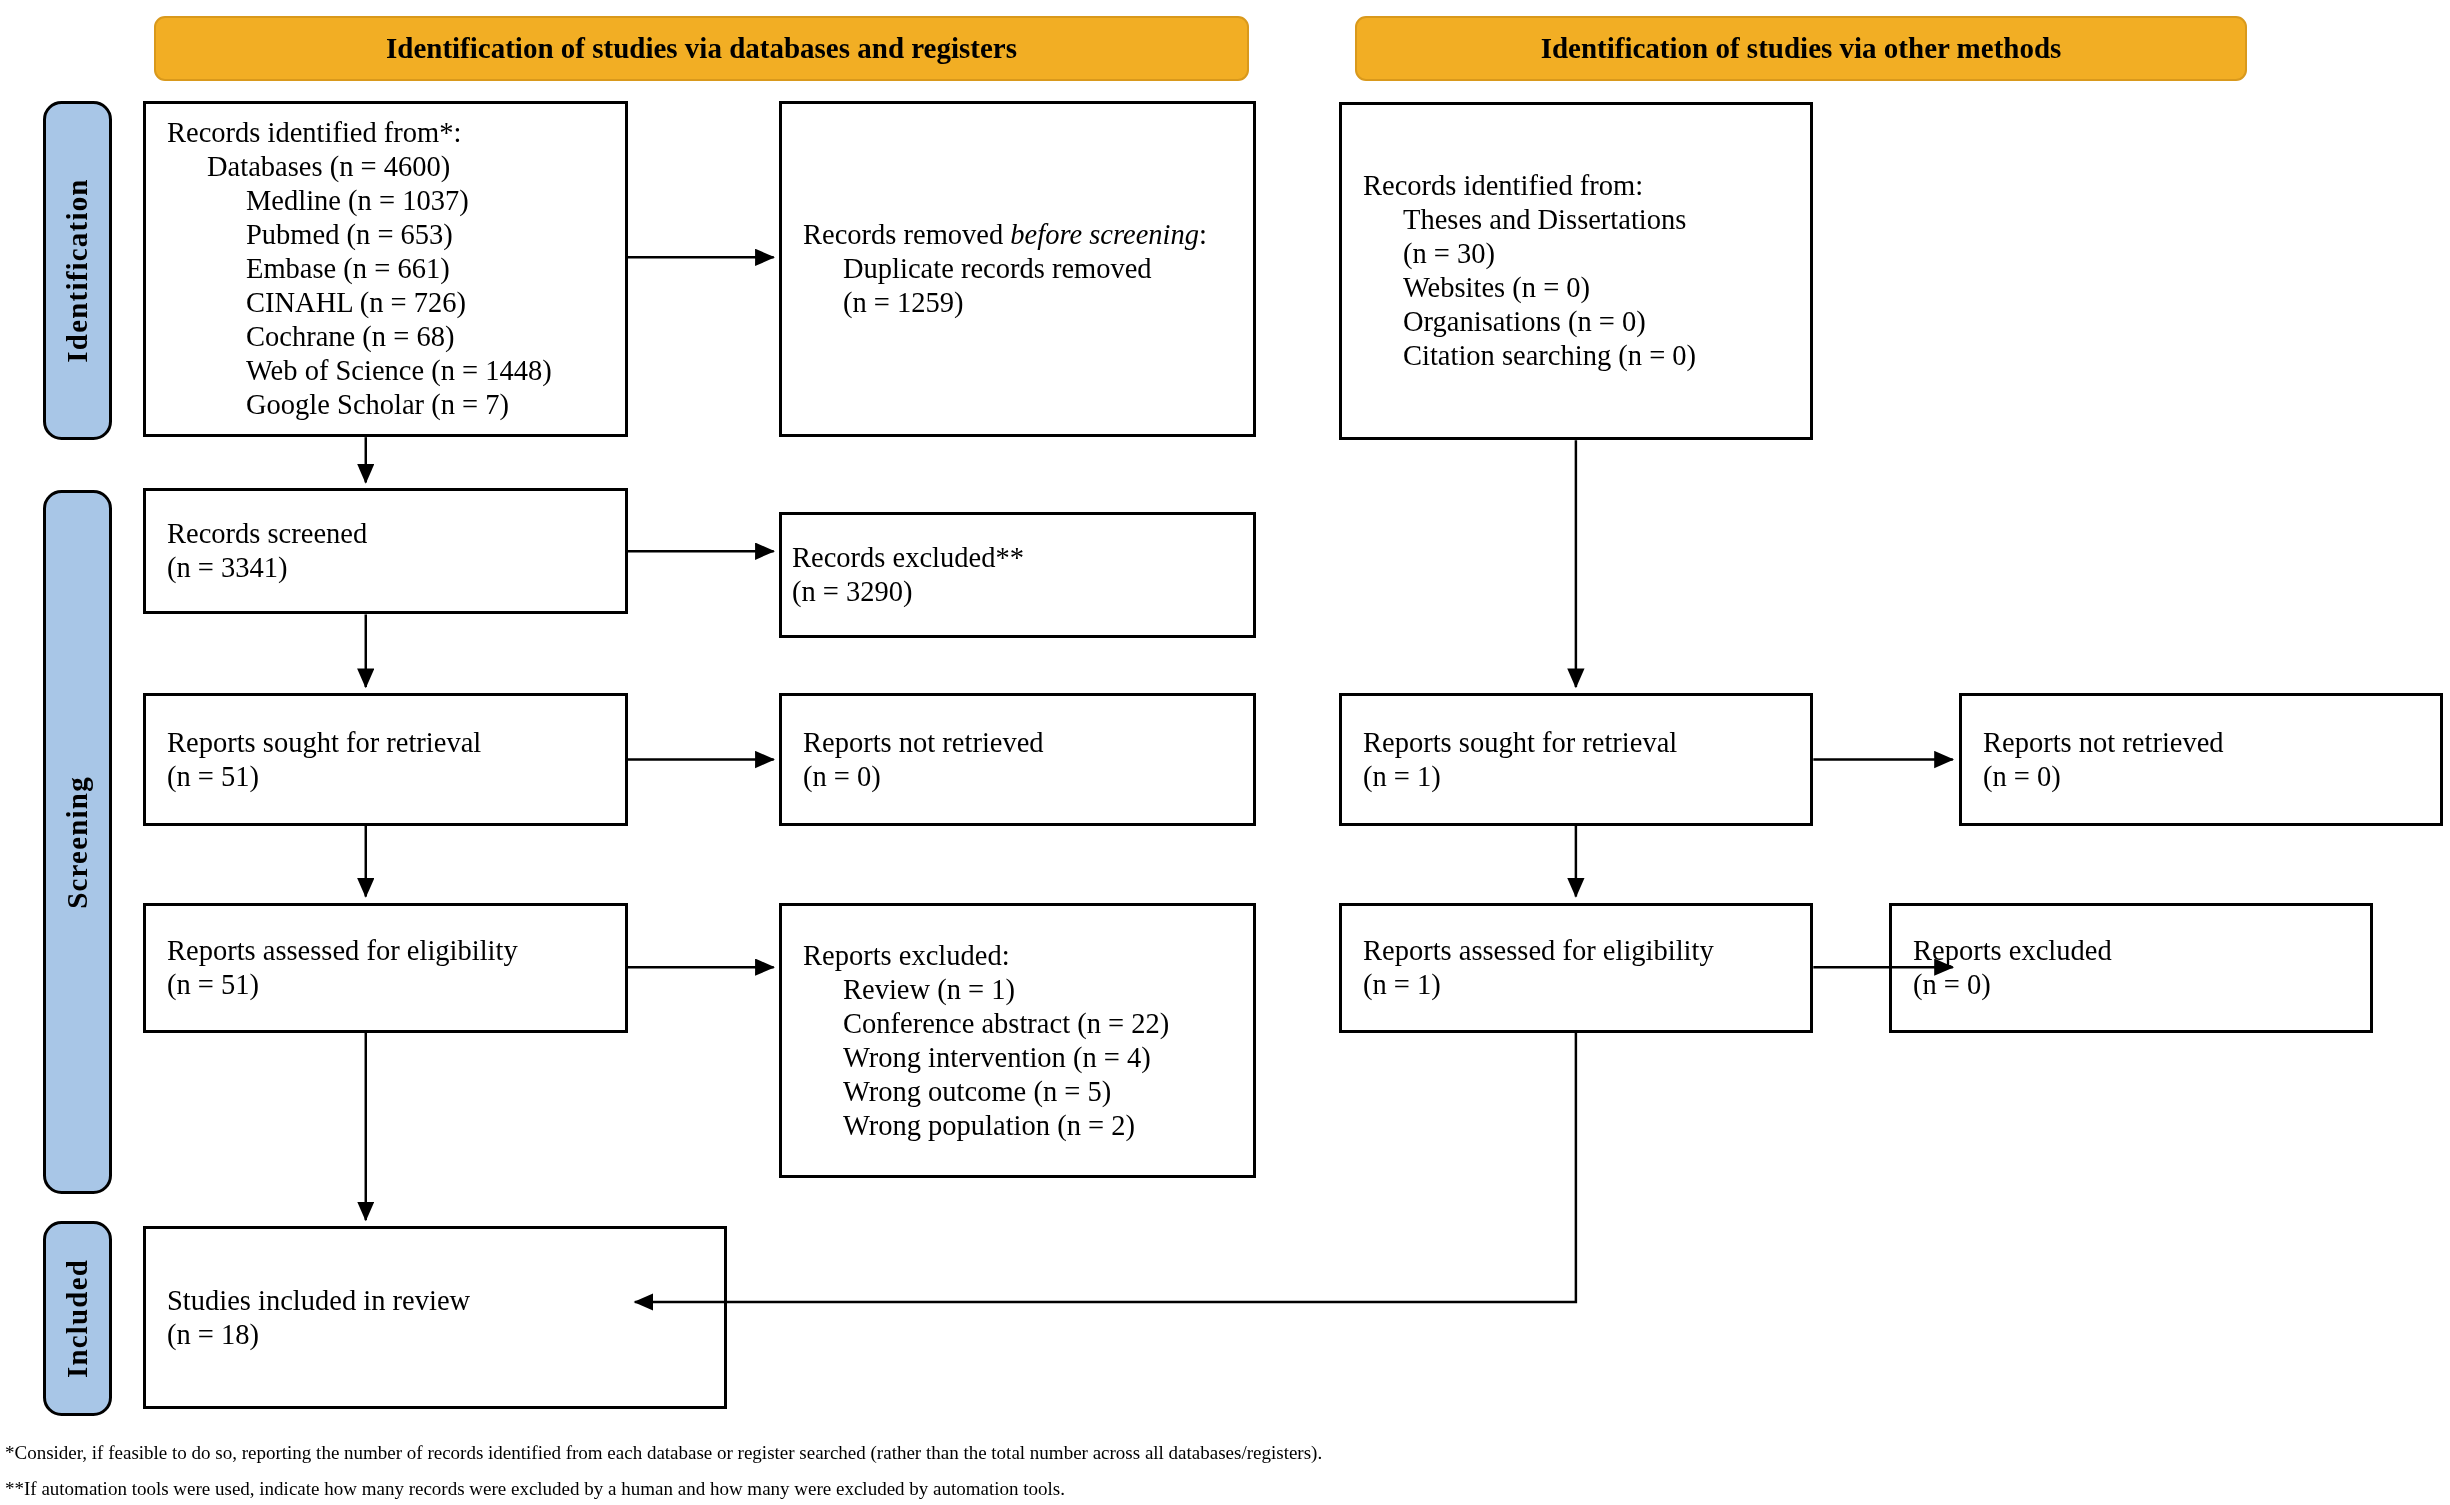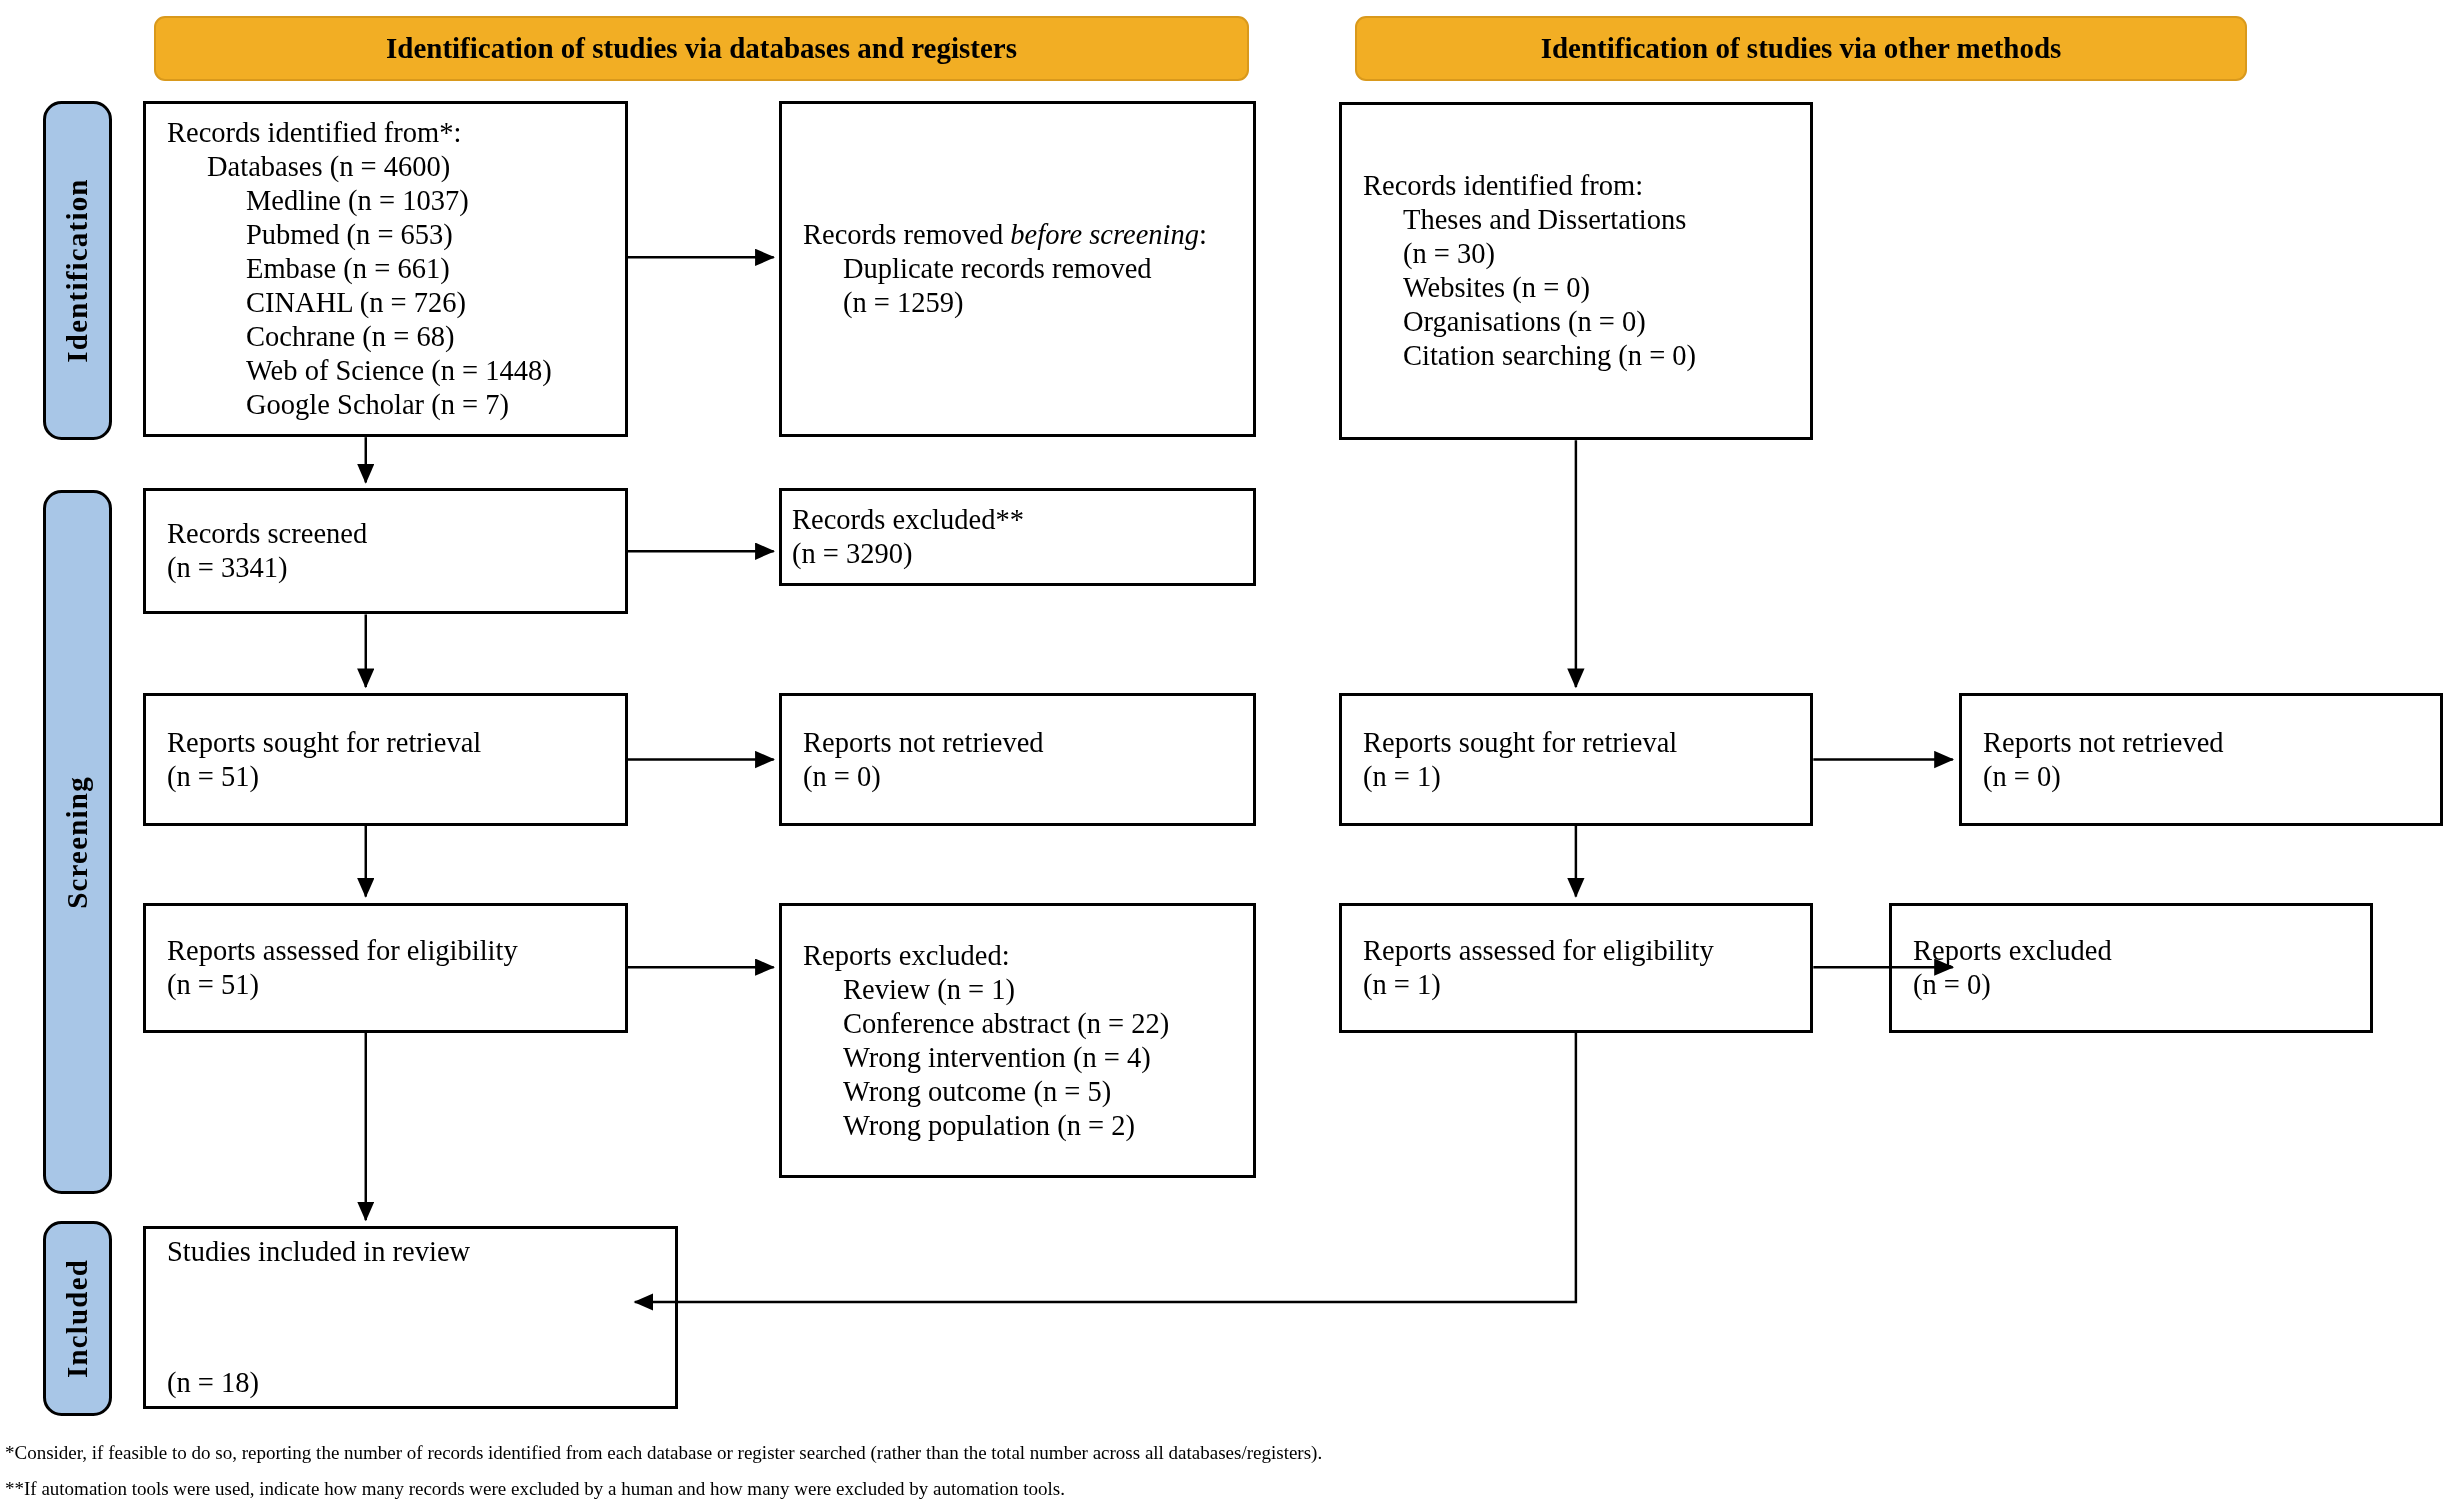--- a/index.html
+++ b/index.html
@@ -73,32 +73,32 @@
   <div class="box" style="left:143px;top:693px;width:485px;height:133px;">
     <div class="ln">Reports sought for retrieval</div>
     <div class="ln">(n = 51)</div>
   </div>
 
   <div class="box" style="left:143px;top:903px;width:485px;height:130px;">
     <div class="ln">Reports assessed for eligibility</div>
     <div class="ln">(n = 51)</div>
   </div>
 
-  <div class="box" style="left:143px;top:1226px;width:535px;height:183px;justify-content:space-between;">
+  <div class="box" style="left:143px;top:1226px;width:584px;height:183px;">
     <div class="ln">Studies included in review</div>
     <div class="ln">(n = 18)</div>
   </div>
 
   <div class="box" style="left:779px;top:101px;width:477px;height:336px;">
     <div class="ln"><span>Records removed </span><span class="ital">before screening</span><span>:</span></div>
     <div class="ln ind1">Duplicate records removed</div>
     <div class="ln ind1">(n = 1259)</div>
   </div>
 
-  <div class="box" style="left:779px;top:488px;width:477px;height:98px;padding-left:10px;">
+  <div class="box" style="left:779px;top:512px;width:477px;height:126px;padding-left:10px;">
     <div class="ln">Records excluded**</div>
     <div class="ln">(n = 3290)</div>
   </div>
 
   <div class="box" style="left:779px;top:693px;width:477px;height:133px;">
     <div class="ln">Reports not retrieved</div>
     <div class="ln">(n = 0)</div>
   </div>
 
   <div class="box" style="left:779px;top:903px;width:477px;height:275px;">

